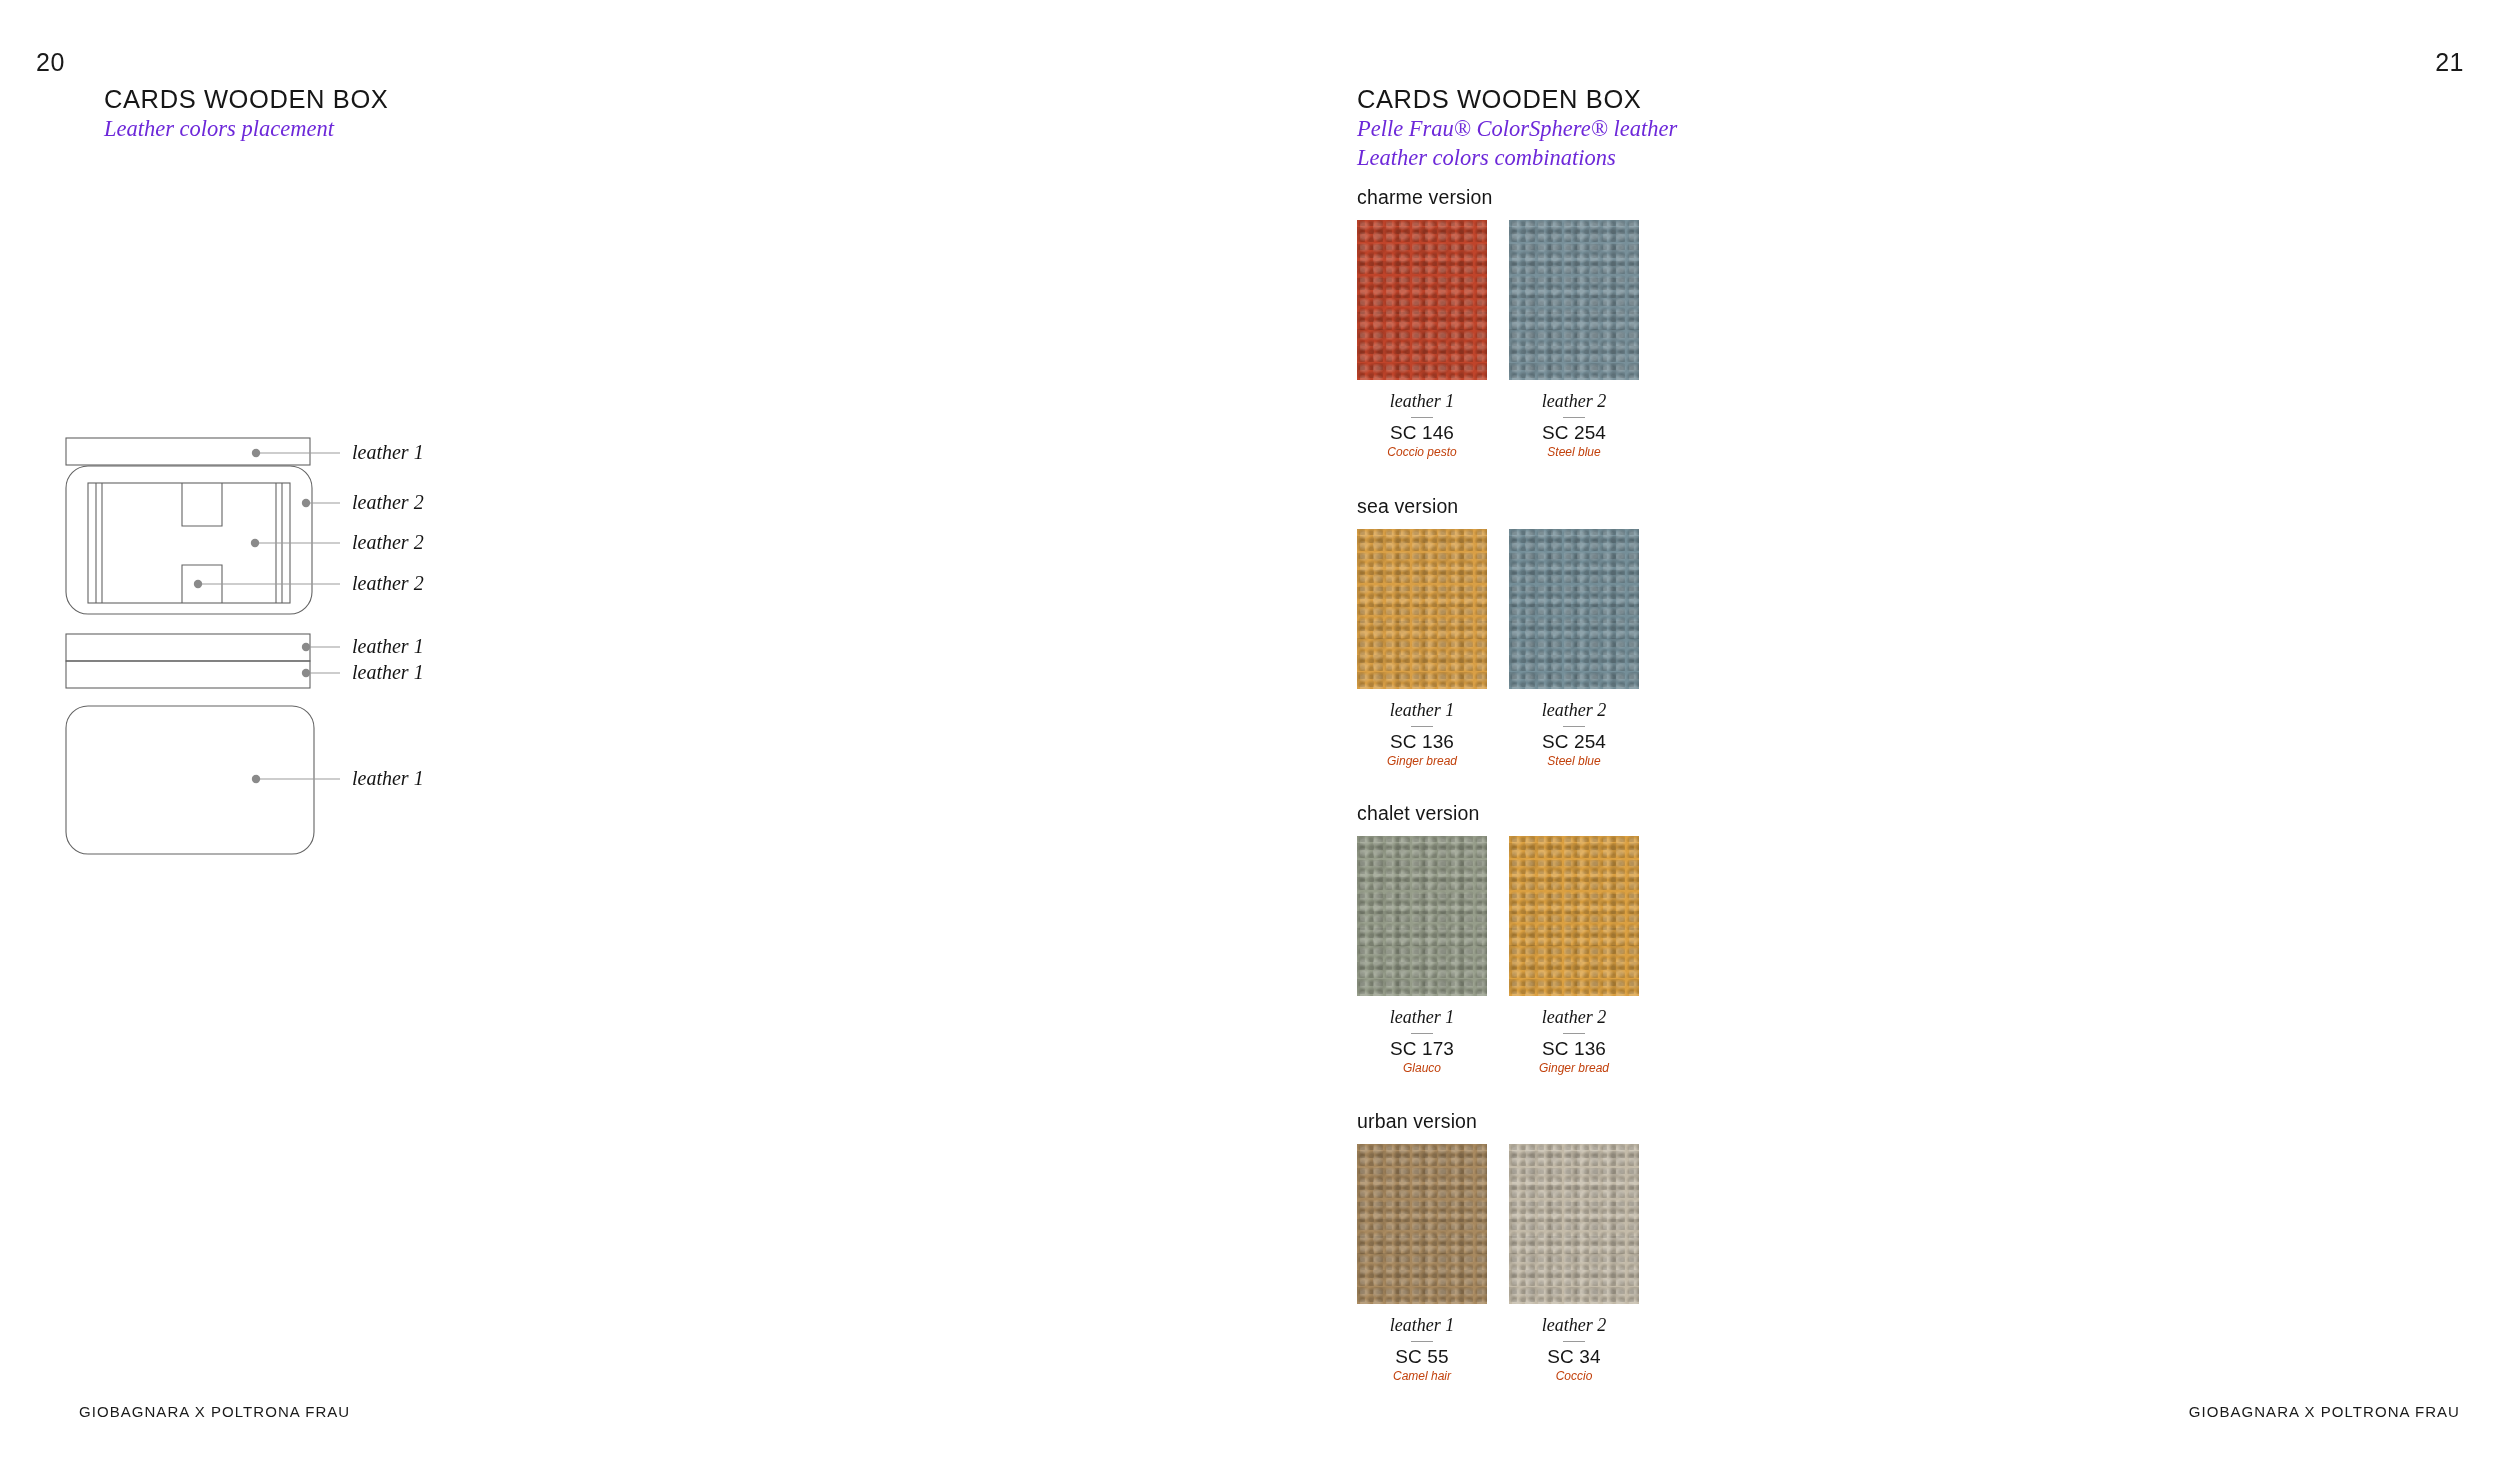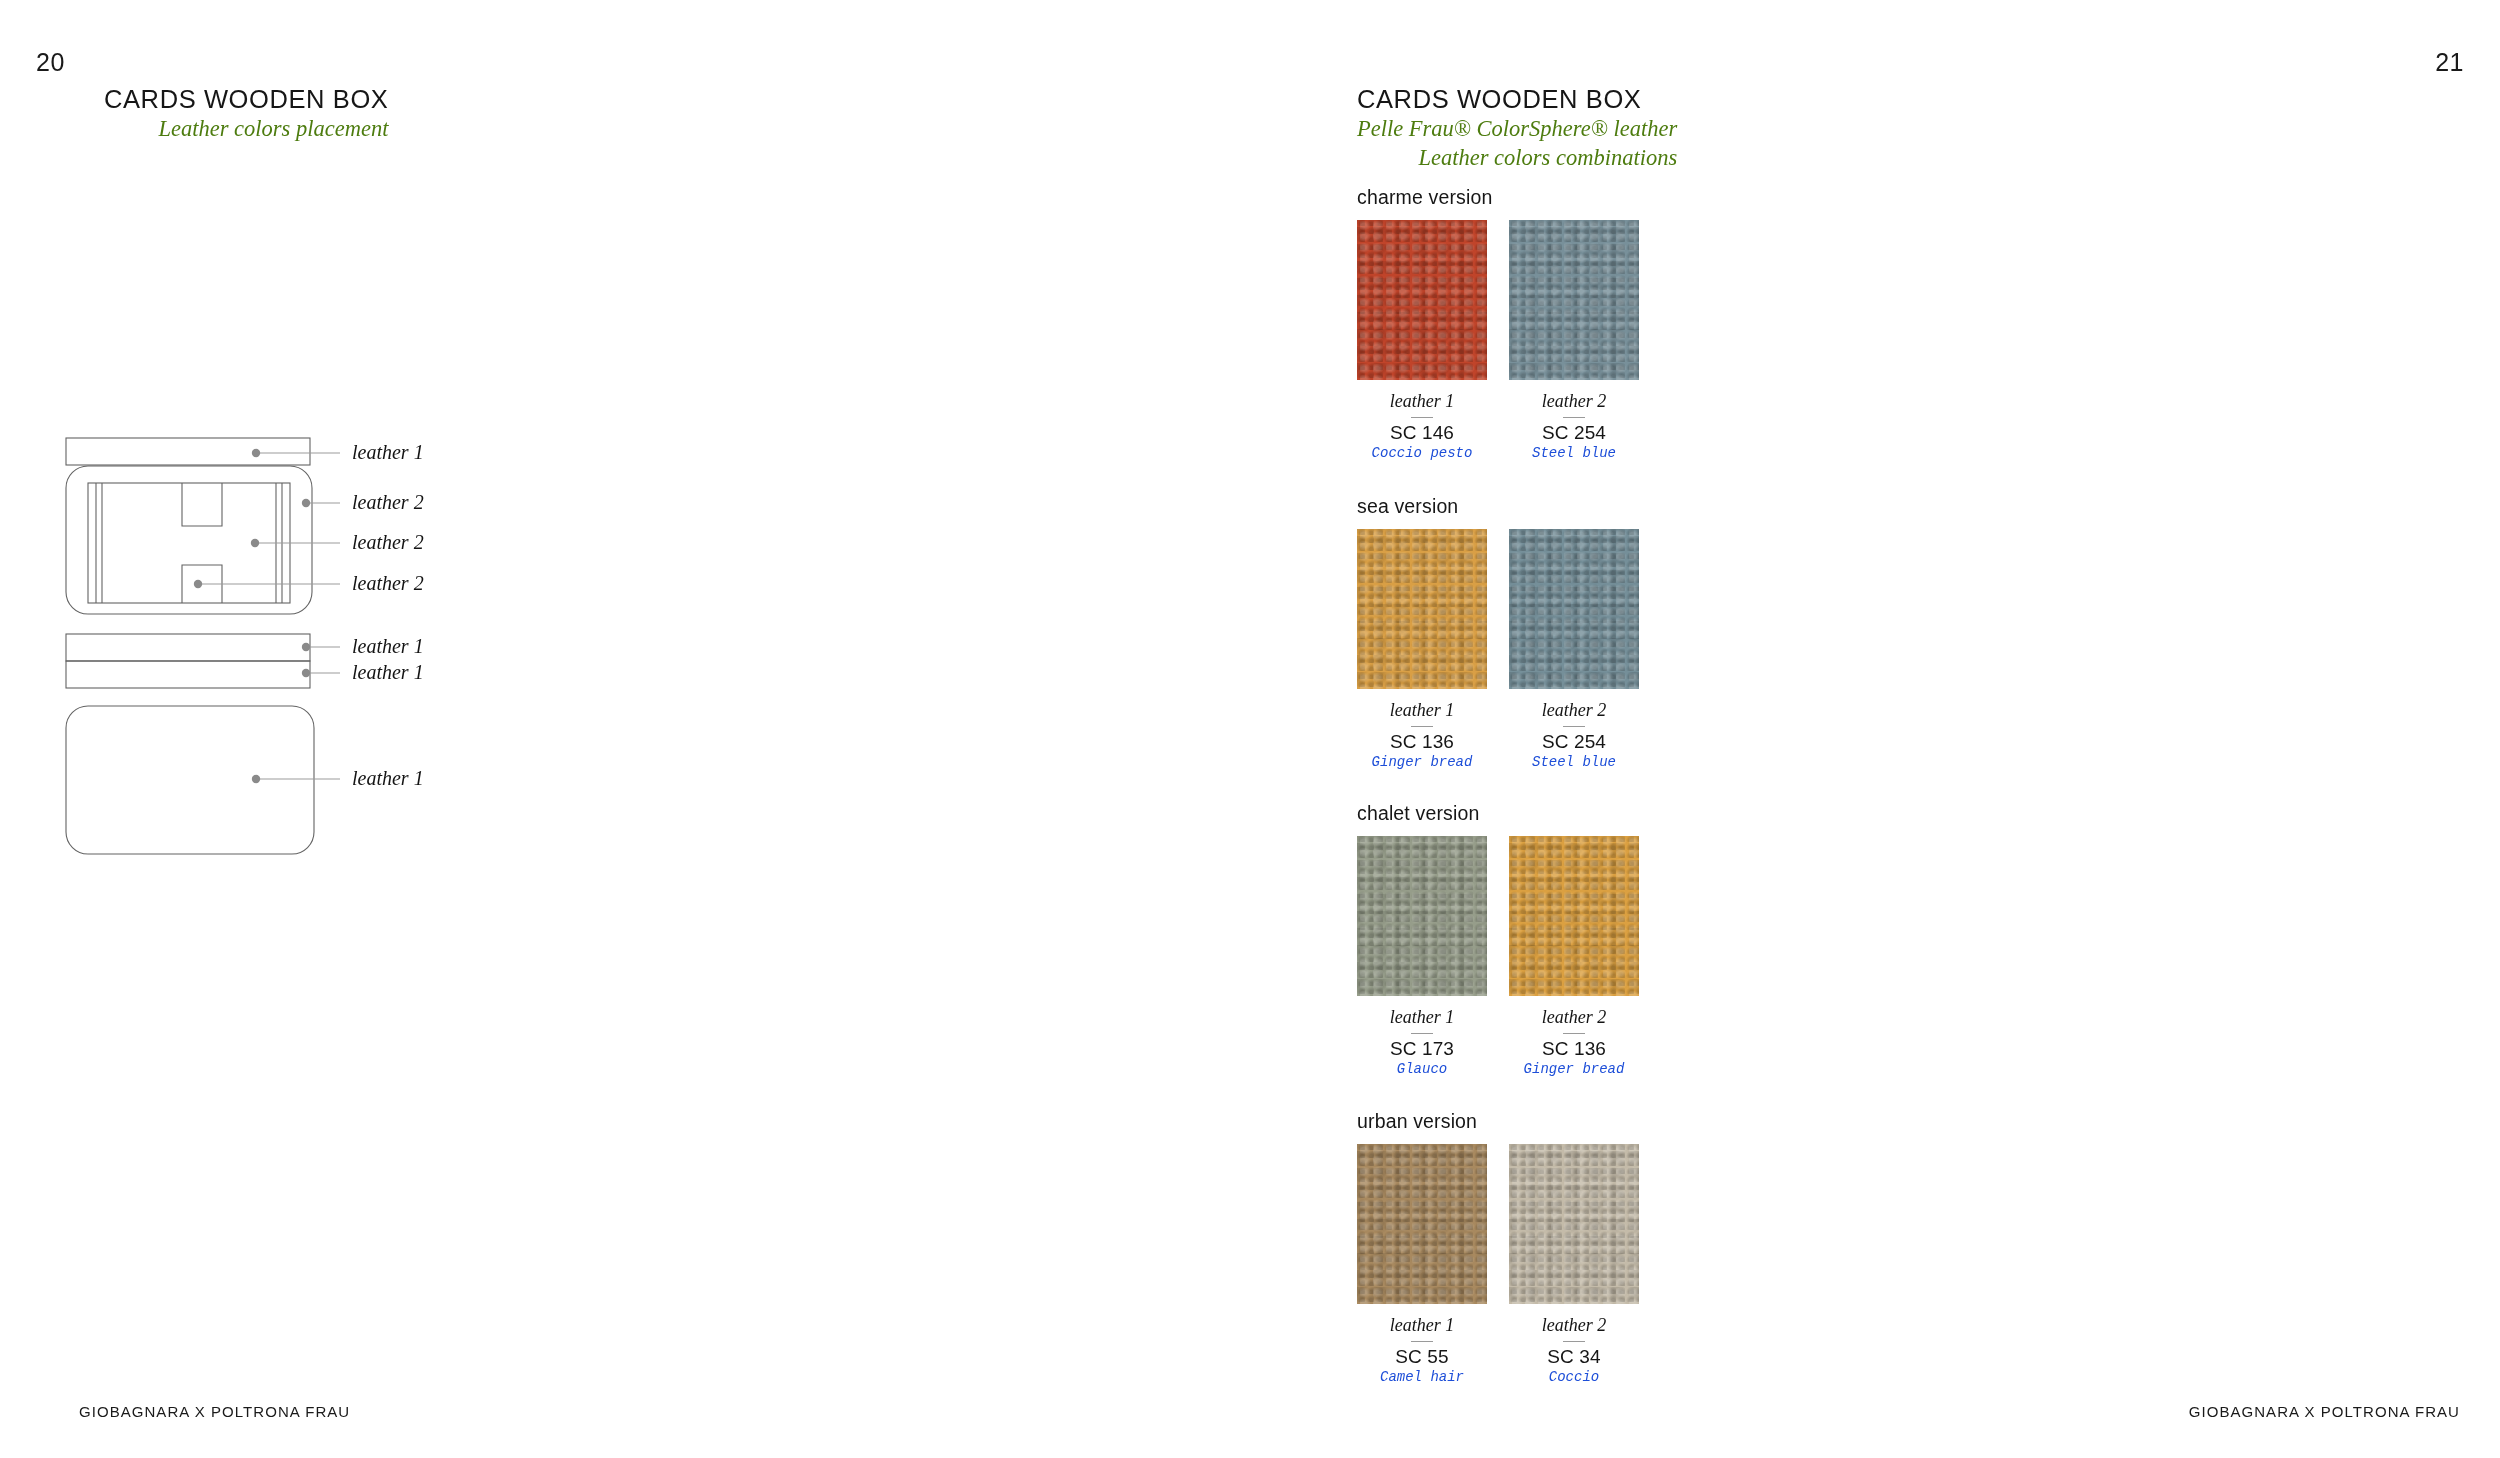--- a/index.html
+++ b/index.html
@@ -22,22 +22,22 @@
 
   
   .head { position: absolute; }
   .head .title {
     font-family: "Liberation Sans", sans-serif;
     font-size: 25.5px; letter-spacing: .6px; color: #161616;
     white-space: nowrap; line-height: 1.22;
   }
   .head .sub {
     font-family: "Liberation Serif", serif;
-    font-style: italic; font-size: 22.5px; color: #4d7c0f;
-    white-space: nowrap; line-height: 1.28; text-align: right;
+    font-style: italic; font-size: 22.5px; color: #6d28d9;
+    white-space: nowrap; line-height: 1.28;
   }
   .head-left  { left: 104px; top: 84px; }
   .head-right { left: 1357px; top: 84px; }
 
   
   .footer {
     position: absolute; bottom: 38px;
     font-family: "Liberation Sans", sans-serif;
     font-size: 15px; letter-spacing: 1.05px; color: #1a1a1a;
     white-space: nowrap;
@@ -81,22 +81,22 @@
   }
   .cap-rule {
     width: 22px; height: 1px; background: #9a9a9a;
     margin: 5px auto 4px auto;
   }
   .cap-code {
     font-family: "Liberation Sans", sans-serif;
     font-size: 19px; color: #161616; line-height: 1.2; letter-spacing: .1px;
   }
   .cap-name {
-    font-family: Liberation Mono, monospace;
-    font-style: italic; font-size: 14px; color: #1d4ed8; line-height: 1.25;
+    font-family: Liberation Sans, sans-serif;
+    font-style: italic; font-size: 12px; color: #c2410c; line-height: 1.25;
   }
 </style>
 </head>
 <body>
 
 <div class="page">
 
   <div class="folio folio-left">20</div>
 
   <div class="head head-left">

